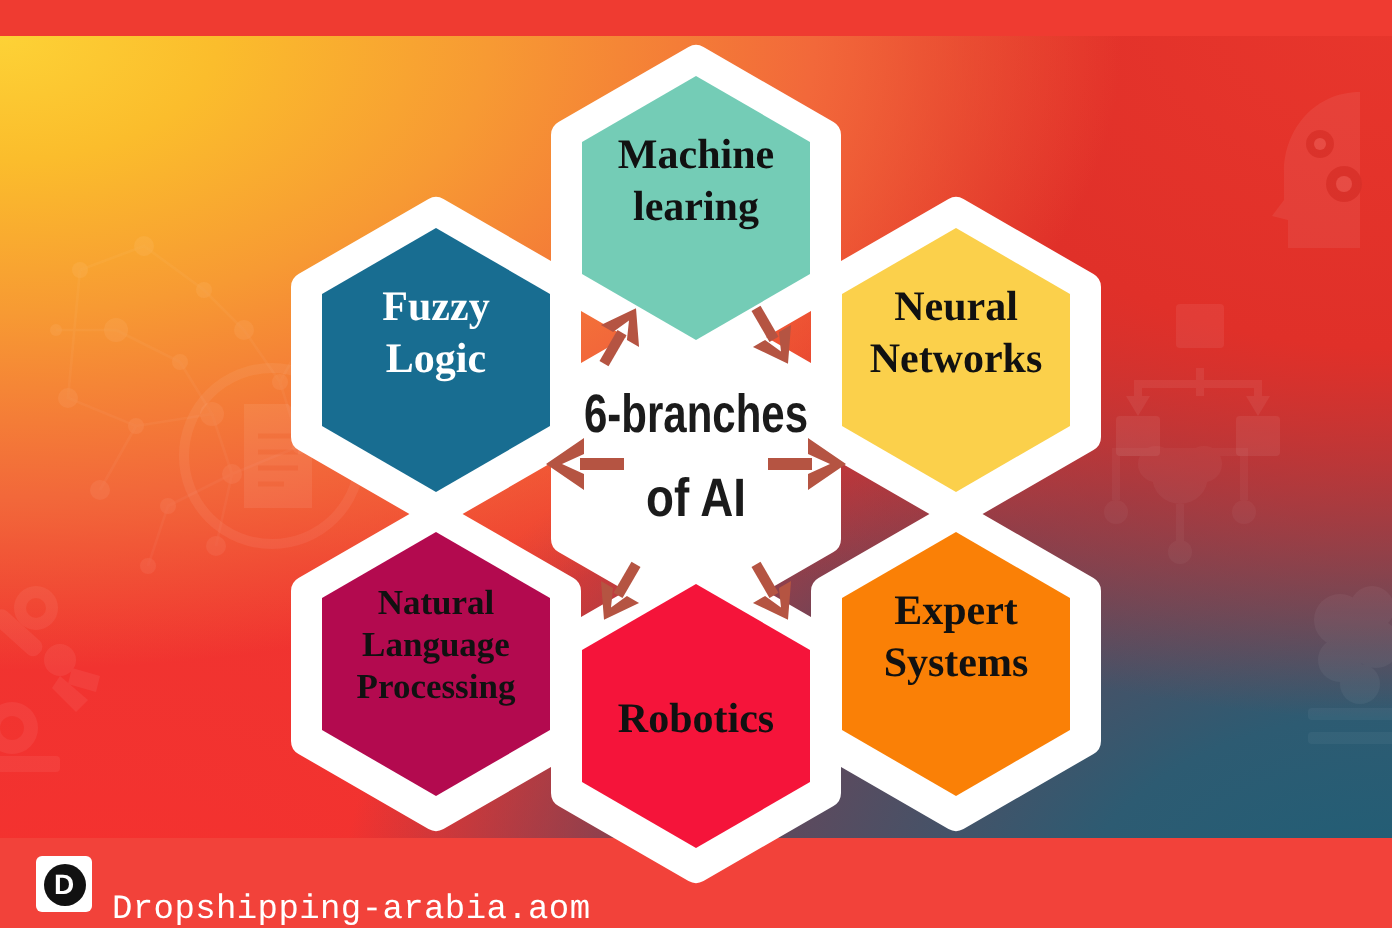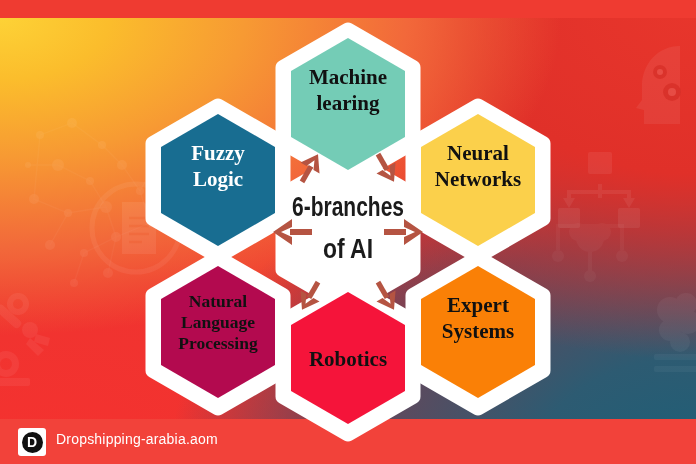--- a/index.html
+++ b/index.html
@@ -60,24 +60,24 @@
     background: #111111;
     color: #ffffff;
     font-family: "Liberation Sans", sans-serif;
     font-weight: bold;
     font-size: 14px;
     line-height: 21px;
     text-align: center;
   }
   .footer-text {
     position: absolute;
-    left: 56px; top: 431px;
+    left: 56px; top: 446px;
     color: #ffffff;
-    font-family: Liberation Sans, sans-serif;
-    font-size: 14px;
+    font-family: Liberation Mono, monospace;
+    font-size: 17px;
     letter-spacing: .2px;
     white-space: nowrap;
   }
 
   
   #diagram {
     position: absolute;
     left: 0; top: 0;
     width: 580px; height: 464px;
   }

